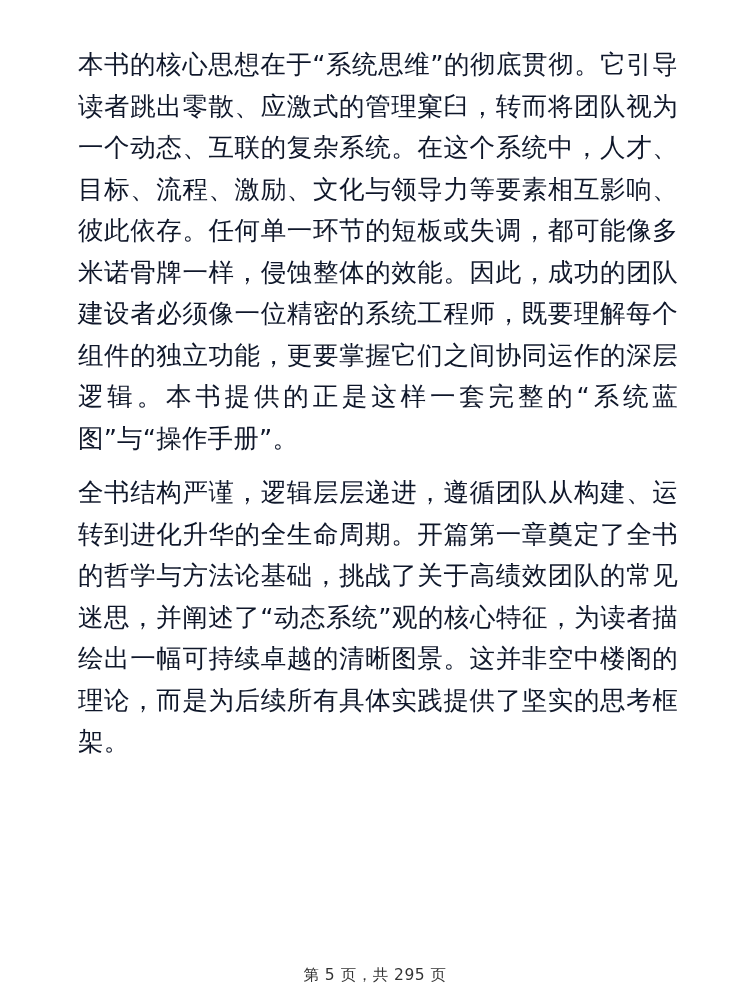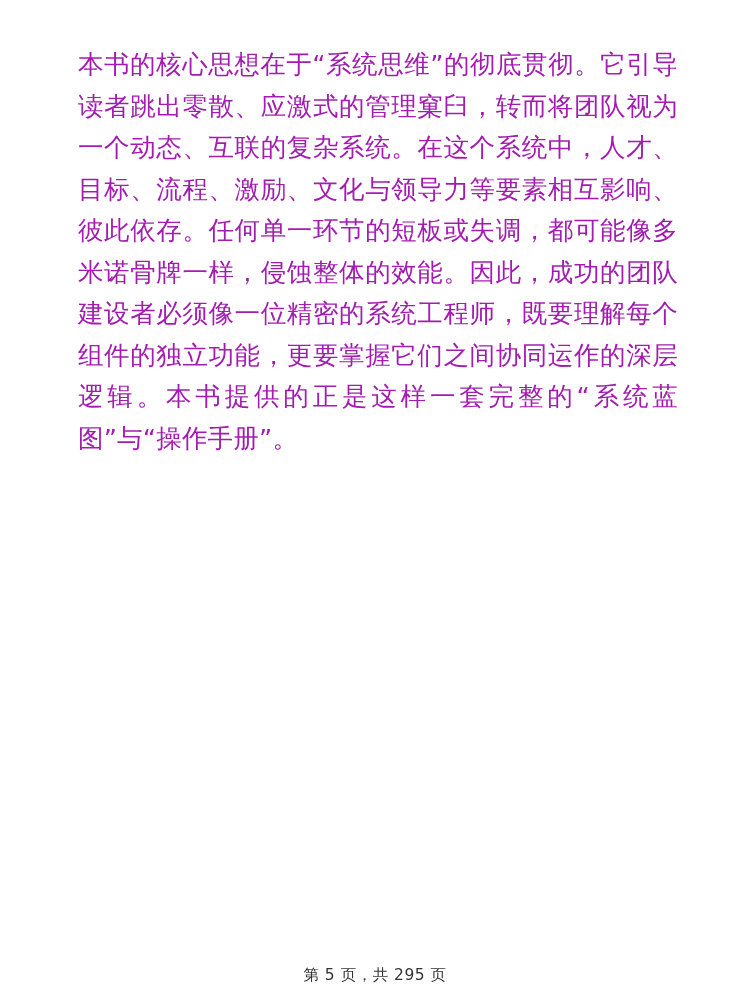--- a/index.html
+++ b/index.html
@@ -22,21 +22,21 @@
     padding: 44px 72px 0 78px;
     position: relative;
     background: #ffffff;
   }
   .body-text {
     font-size: 25.5px;
     line-height: 41.5px;
     letter-spacing: 0.2px;
     text-align: justify;
     text-justify: inter-ideograph;
-    color: #a21caf;
+    color: #0f172a;
   }
   .body-text p {
     margin: 0 0 13px 0;
   }
   .footer {
     position: absolute;
     left: 0;
     right: 0;
     bottom: 14px;
     text-align: center;
@@ -44,15 +44,16 @@
     color: #333333;
     letter-spacing: 0.5px;
   }
 </style>
 </head>
 <body>
 
 <div class="page">
   <div class="body-text">
     <p>本书的核心思想在于“系统思维”的彻底贯彻。它引导读者跳出零散、应激式的管理窠臼，转而将团队视为一个动态、互联的复杂系统。在这个系统中，人才、目标、流程、激励、文化与领导力等要素相互影响、彼此依存。任何单一环节的短板或失调，都可能像多米诺骨牌一样，侵蚀整体的效能。因此，成功的团队建设者必须像一位精密的系统工程师，既要理解每个组件的独立功能，更要掌握它们之间协同运作的深层逻辑。本书提供的正是这样一套完整的“系统蓝图”与“操作手册”。</p>
+    <p>全书结构严谨，逻辑层层递进，遵循团队从构建、运转到进化升华的全生命周期。开篇第一章奠定了全书的哲学与方法论基础，挑战了关于高绩效团队的常见迷思，并阐述了“动态系统”观的核心特征，为读者描绘出一幅可持续卓越的清晰图景。这并非空中楼阁的理论，而是为后续所有具体实践提供了坚实的思考框架。</p>
   </div>
   <div class="footer">第 5 页，共 295 页</div>
 </div>
 
 </body></html>

